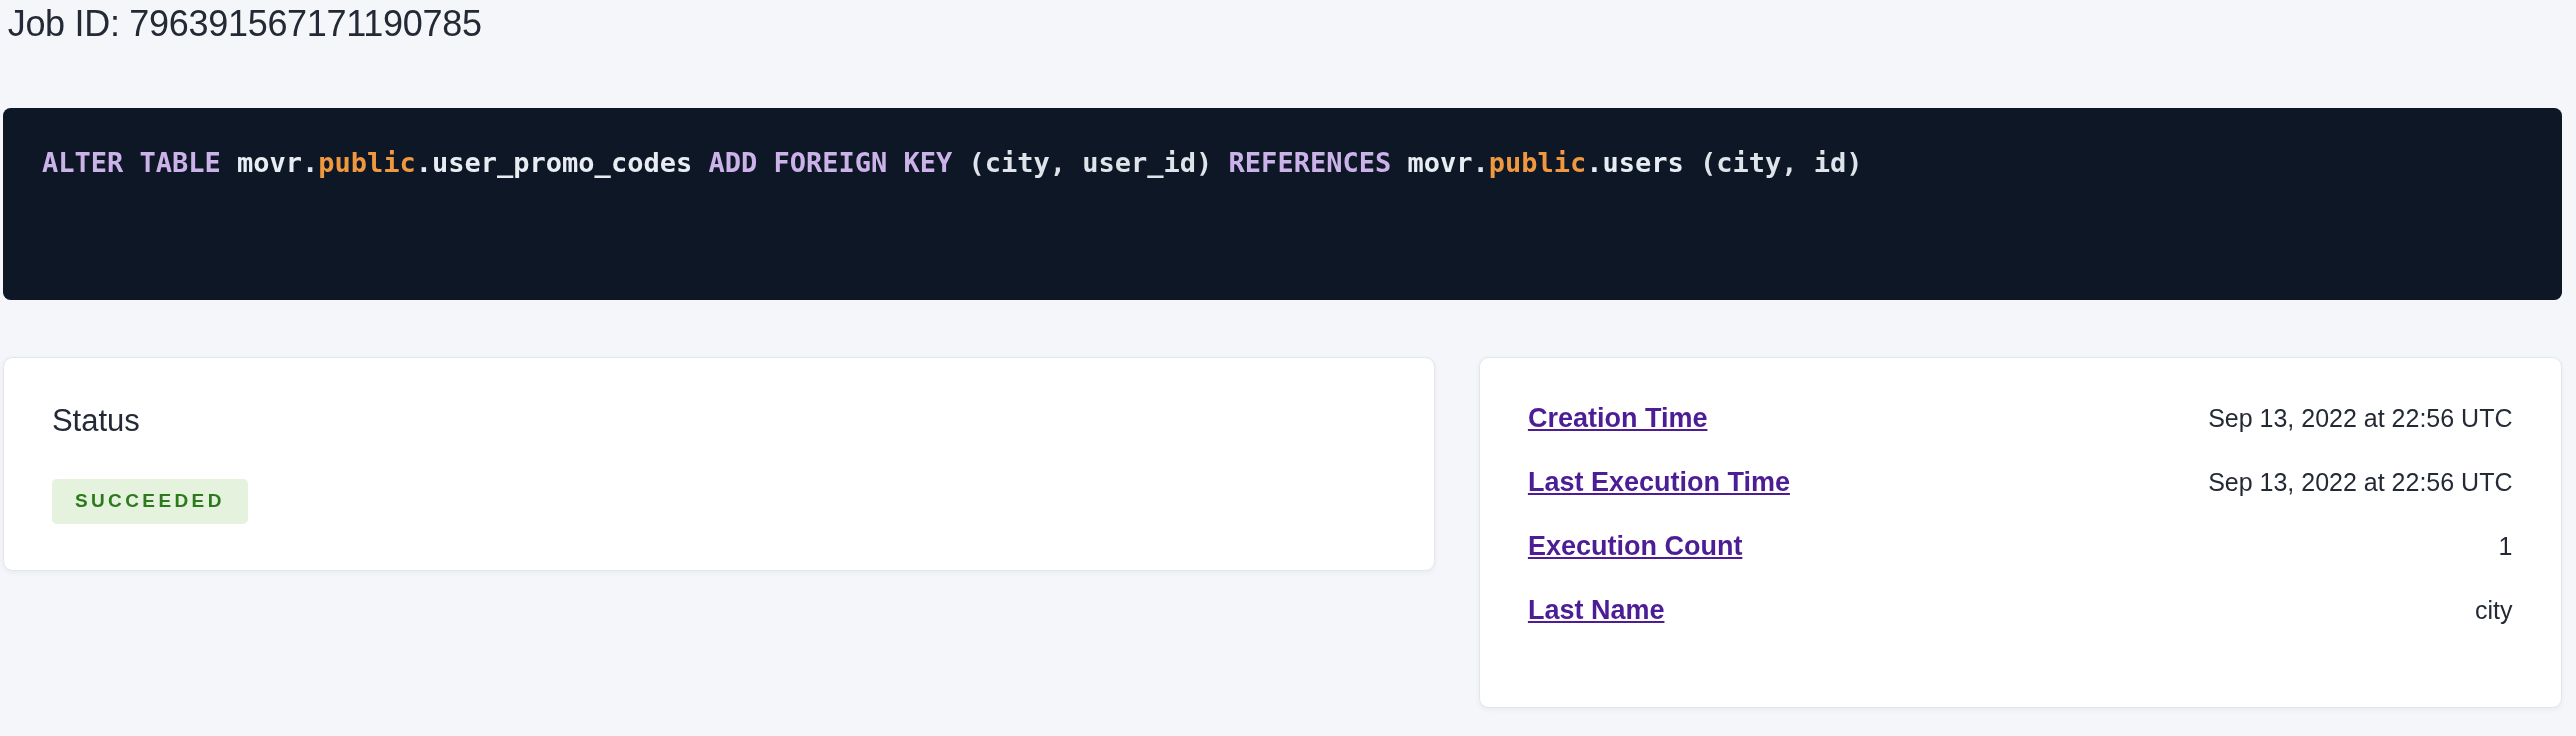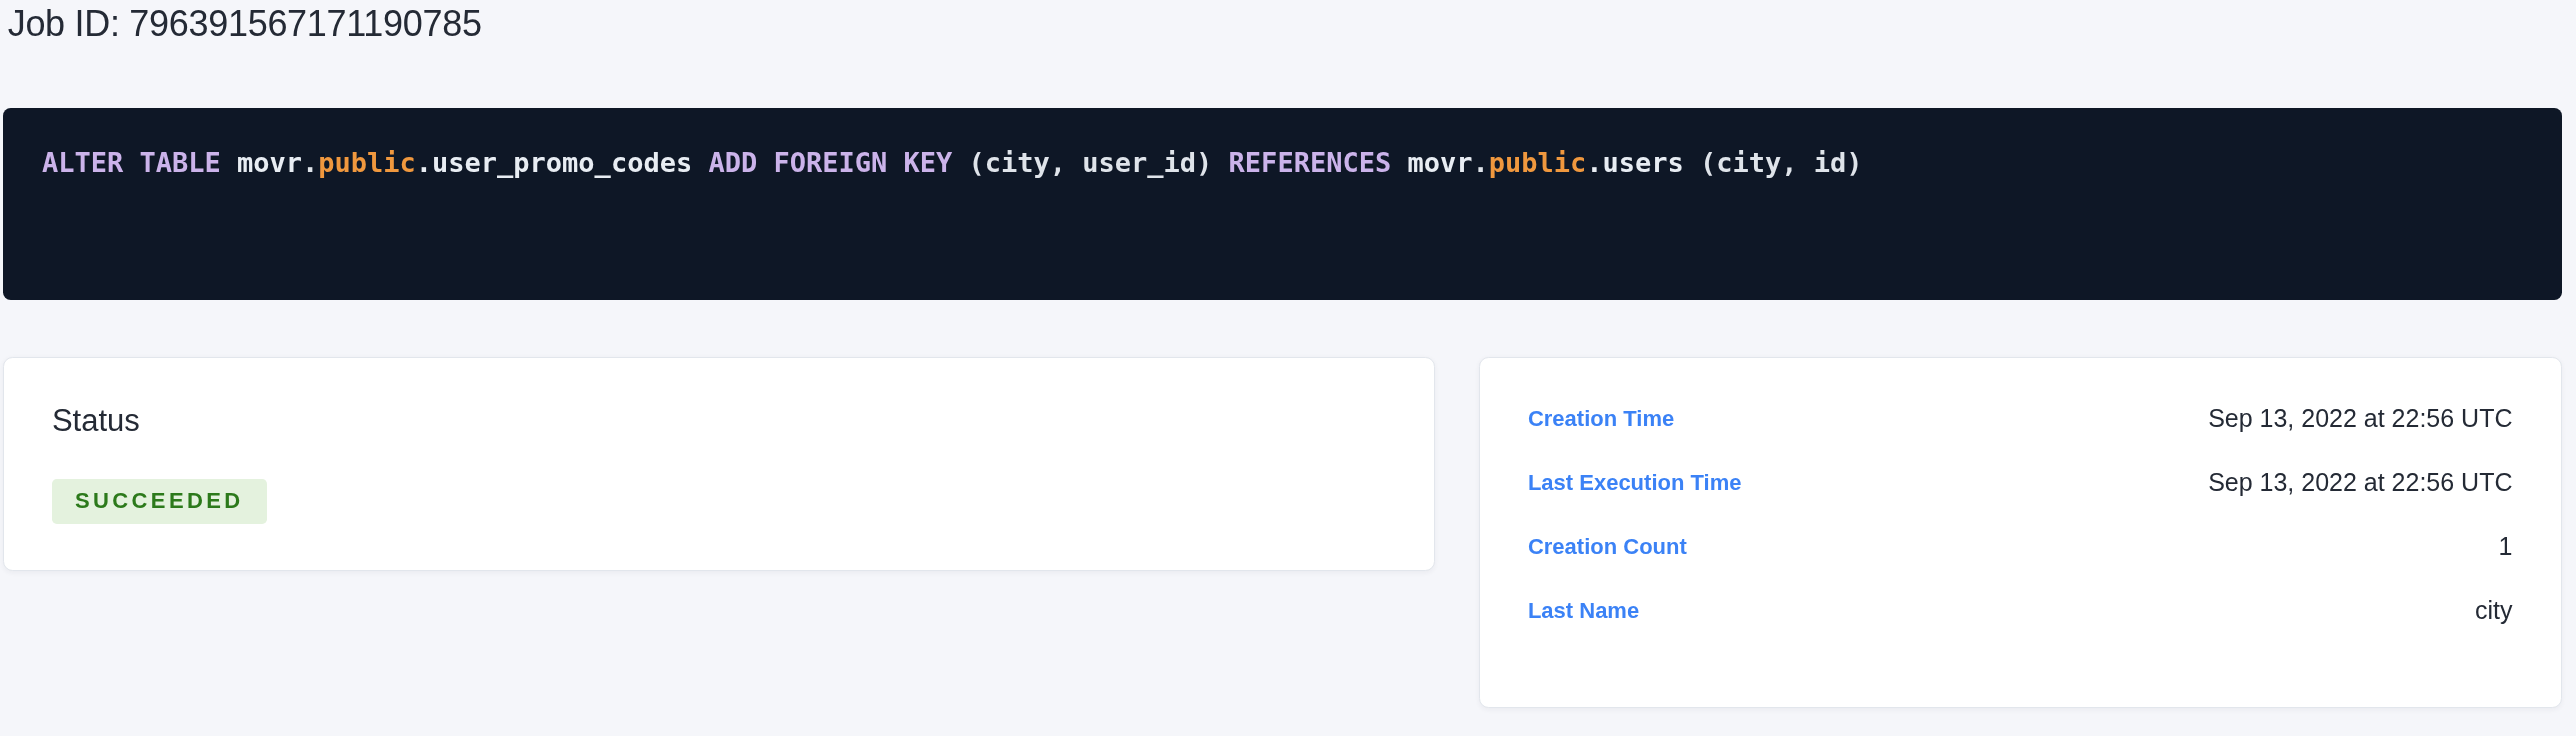--- a/index.html
+++ b/index.html
@@ -78,21 +78,21 @@
     font-weight: 500;
     color: #242a35;
   }
 
   .badge {
     display: inline-block;
     margin-top: 40px;
     padding: 9.6px 23px;
     background: #e4f2de;
     color: #2c7a1b;
-    font-size: 22px;
+    font-size: 19px;
     line-height: 26px;
     font-weight: 700;
     letter-spacing: 3.4px;
     border-radius: 4.8px;
     text-transform: uppercase;
   }
 
   .card-details {
     flex: 1;
     height: 351px;
@@ -100,23 +100,24 @@
   }
 
   .detail-row {
     display: flex;
     justify-content: space-between;
     align-items: center;
     height: 64px;
   }
 
   .detail-label {
-    font-size: 22px;
+    font-size: 27px;
     font-weight: 700;
-    color: #3b82f6;
+    color: #4c1d95;
+    text-decoration: underline;
   }
 
   .detail-value {
     font-size: 25px;
     font-weight: 400;
     color: #242a35;
   }
 </style>
 </head>
 <body>
@@ -139,21 +140,21 @@
     <section class="card card-details">
       <div class="detail-row">
         <span class="detail-label">Creation Time</span>
         <span class="detail-value">Sep 13, 2022 at 22:56 UTC</span>
       </div>
       <div class="detail-row">
         <span class="detail-label">Last Execution Time</span>
         <span class="detail-value">Sep 13, 2022 at 22:56 UTC</span>
       </div>
       <div class="detail-row">
-        <span class="detail-label">Creation Count</span>
+        <span class="detail-label">Execution Count</span>
         <span class="detail-value">1</span>
       </div>
       <div class="detail-row">
         <span class="detail-label">Last Name</span>
         <span class="detail-value">city</span>
       </div>
     </section>
 
   </div>
 </div>

